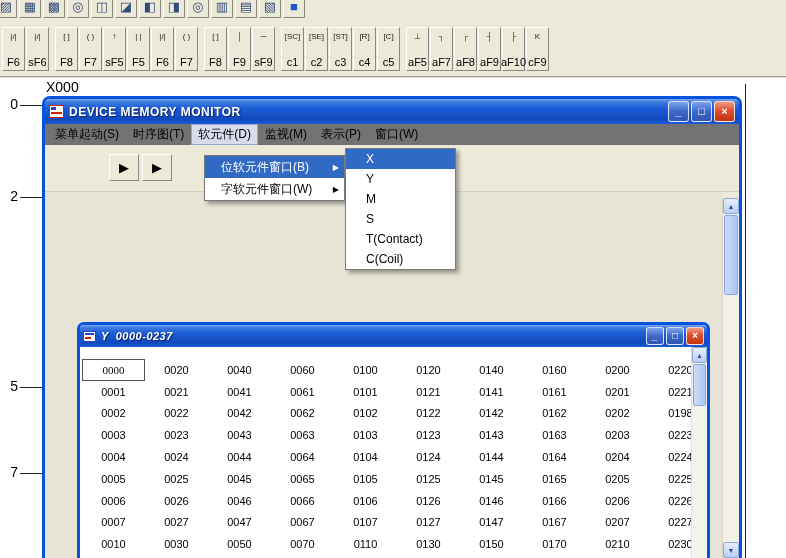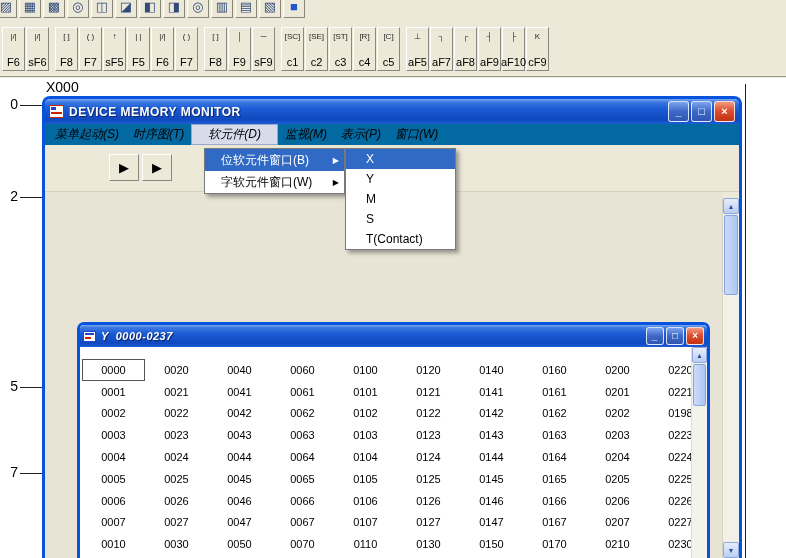--- a/index.html
+++ b/index.html
@@ -31,23 +31,23 @@
     border-radius:8px 8px 0 0;background:#ECE9D8;z-index:10;}
   .titlebar{height:25px;border-radius:5px 5px 0 0;display:flex;align-items:center;padding:0 4px;
     background:linear-gradient(180deg,#7AA9F2 0%,#3C79E0 12%,#1C5CD6 38%,#1048BE 82%,#1C5CD6 100%);}
   .title-text{color:#fff;font-weight:bold;font-size:12px;letter-spacing:.5px;white-space:pre;
     text-shadow:1px 1px 1px rgba(0,0,40,.6);margin-left:5px;flex:1;overflow:hidden;}
   .winbtns{display:flex;gap:2px;}
   .wbtn{width:21px;height:21px;border-radius:3px;border:1px solid rgba(255,255,255,.8);color:#fff;
     background:linear-gradient(180deg,#7CA5EE,#3E68C8 50%,#2E55B0);font-size:11px;font-weight:bold;
     display:flex;align-items:center;justify-content:center;line-height:1;}
   .wbtn.close{background:linear-gradient(180deg,#F09C84,#DD4F2E 45%,#C23410);}
-  .menubar{height:21px;background:#0369a1;display:flex;align-items:flex-end;padding-left:3px;font-size:12px;color:#000;font-style:italic;}
+  .menubar{height:21px;background:#737373;display:flex;align-items:flex-end;padding-left:3px;font-size:12px;color:#000;}
   .menu-item{padding:2px 7px;white-space:nowrap;}
-  .menu-item.open{background:#d6dcea;border:1px solid #98a8cc;padding:1px 16px;}
+  .menu-item.open{background:#d6dcea;border:1px solid #98a8cc;padding:1px 6px;}
   .wtoolbar{height:47px;background:#ECE9D8;border-bottom:1px solid #d6d2c2;position:relative;}
   .play-btn{position:absolute;top:9px;width:30px;height:27px;background:#ECE9D8;border:1px solid #fff;
     border-right-color:#8a887a;border-bottom-color:#8a887a;font-size:13px;color:#000;
     display:flex;align-items:center;justify-content:center;}
   .mdi{position:absolute;left:0;top:93px;right:17px;bottom:0;background:#E7E4D5;}
 
   
   .dscroll{position:absolute;right:0;top:99px;bottom:0;width:17px;background:#F2F1E8;border-left:1px solid #d8d4c4;}
   .sbtn{height:16px;background:linear-gradient(180deg,#E6EEFB,#BACDF2);border:1px solid #8FA8DC;border-radius:2px;
     color:#30509E;font-size:7px;display:flex;align-items:center;justify-content:center;}
@@ -58,29 +58,29 @@
   
   .ywin{position:absolute;left:32px;top:130px;width:633px;height:345px;border:3px solid #0853DD;border-bottom:none;
     border-radius:7px 7px 0 0;background:#fff;}
   .ytitle{height:22px;border-radius:4px 4px 0 0;display:flex;align-items:center;padding:0 3px;
     background:linear-gradient(180deg,#7AA9F2 0%,#3C79E0 12%,#1C5CD6 38%,#1048BE 82%,#1C5CD6 100%);font-style:italic;}
   .ytitle .title-text{font-size:11px;}
   .ytitle .wbtn{width:18px;height:18px;font-size:10px;}
   .yclient{position:absolute;left:0;top:22px;right:0;bottom:0;background:#fff;}
   .grid{position:absolute;left:2px;top:12px;display:grid;grid-template-columns:repeat(10,63px);grid-auto-rows:21.8px;}
   .cell{font-size:11px;color:#000;display:flex;align-items:center;justify-content:center;}
-  .cell.selected{outline:1px solid #555;outline-offset:-1px;}
+  .cell.selected{outline:1px solid #555;outline-offset:-1px;font-family:Liberation Serif, serif;}
   .yscroll{position:absolute;right:0;top:0;bottom:0;width:16px;background:#F4F3EA;border-left:1px solid #ddd;}
   .yscroll .sthumb{position:absolute;left:1px;right:1px;top:17px;height:42px;border-radius:2px;
     background:linear-gradient(90deg,#CDDBFA,#AEC5F0);border:1px solid #89A3DE;}
 
   
   .popup{position:absolute;background:#fff;border:1px solid #7a7a7a;box-shadow:3px 3px 4px rgba(0,0,0,.35);
     z-index:100;font-size:12px;}
-  .menu1{left:204px;top:148px;width:141px;}
+  .menu1{left:204px;top:155px;width:141px;}
   .menu-row{height:22px;display:flex;align-items:center;padding:0 6px 0 16px;color:#000;position:relative;white-space:nowrap;}
   .menu-row .arrow{position:absolute;right:5px;font-size:8px;}
   .menu-row.selected{background:#316AC5;color:#fff;}
   .submenu{left:345px;top:148px;width:111px;}
   .submenu .menu-row{height:20px;padding-left:20px;}
 </style>
 </head>
 <body>
 
 <div class="stage">
@@ -376,15 +376,16 @@
         <span class="arrow">▶</span>
       </div>
     </div>
 
   <div class="popup submenu">
       <div class="menu-row sub selected">X</div>
       <div class="menu-row sub">Y</div>
       <div class="menu-row sub">M</div>
       <div class="menu-row sub">S</div>
       <div class="menu-row sub">T(Contact)</div>
+      <div class="menu-row sub">C(Coil)</div>
     </div>
 
 </div>
 
 </body></html>

